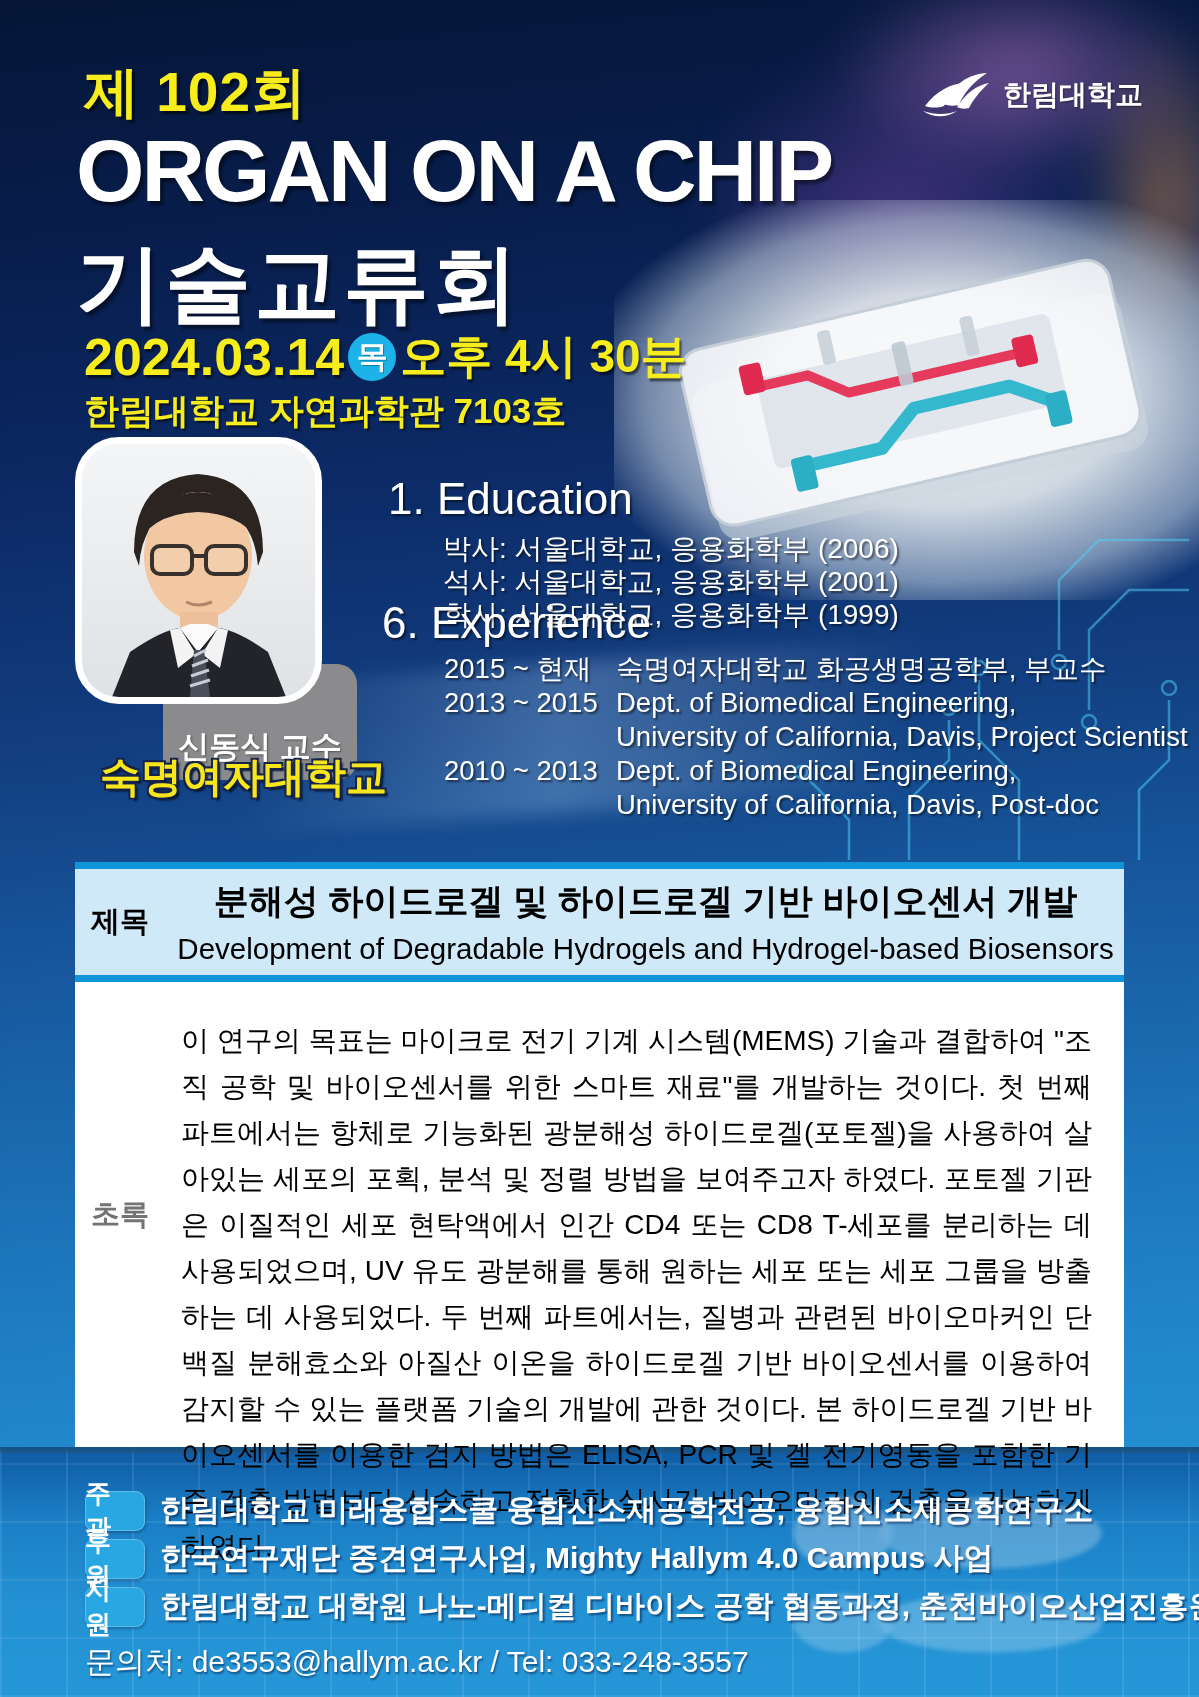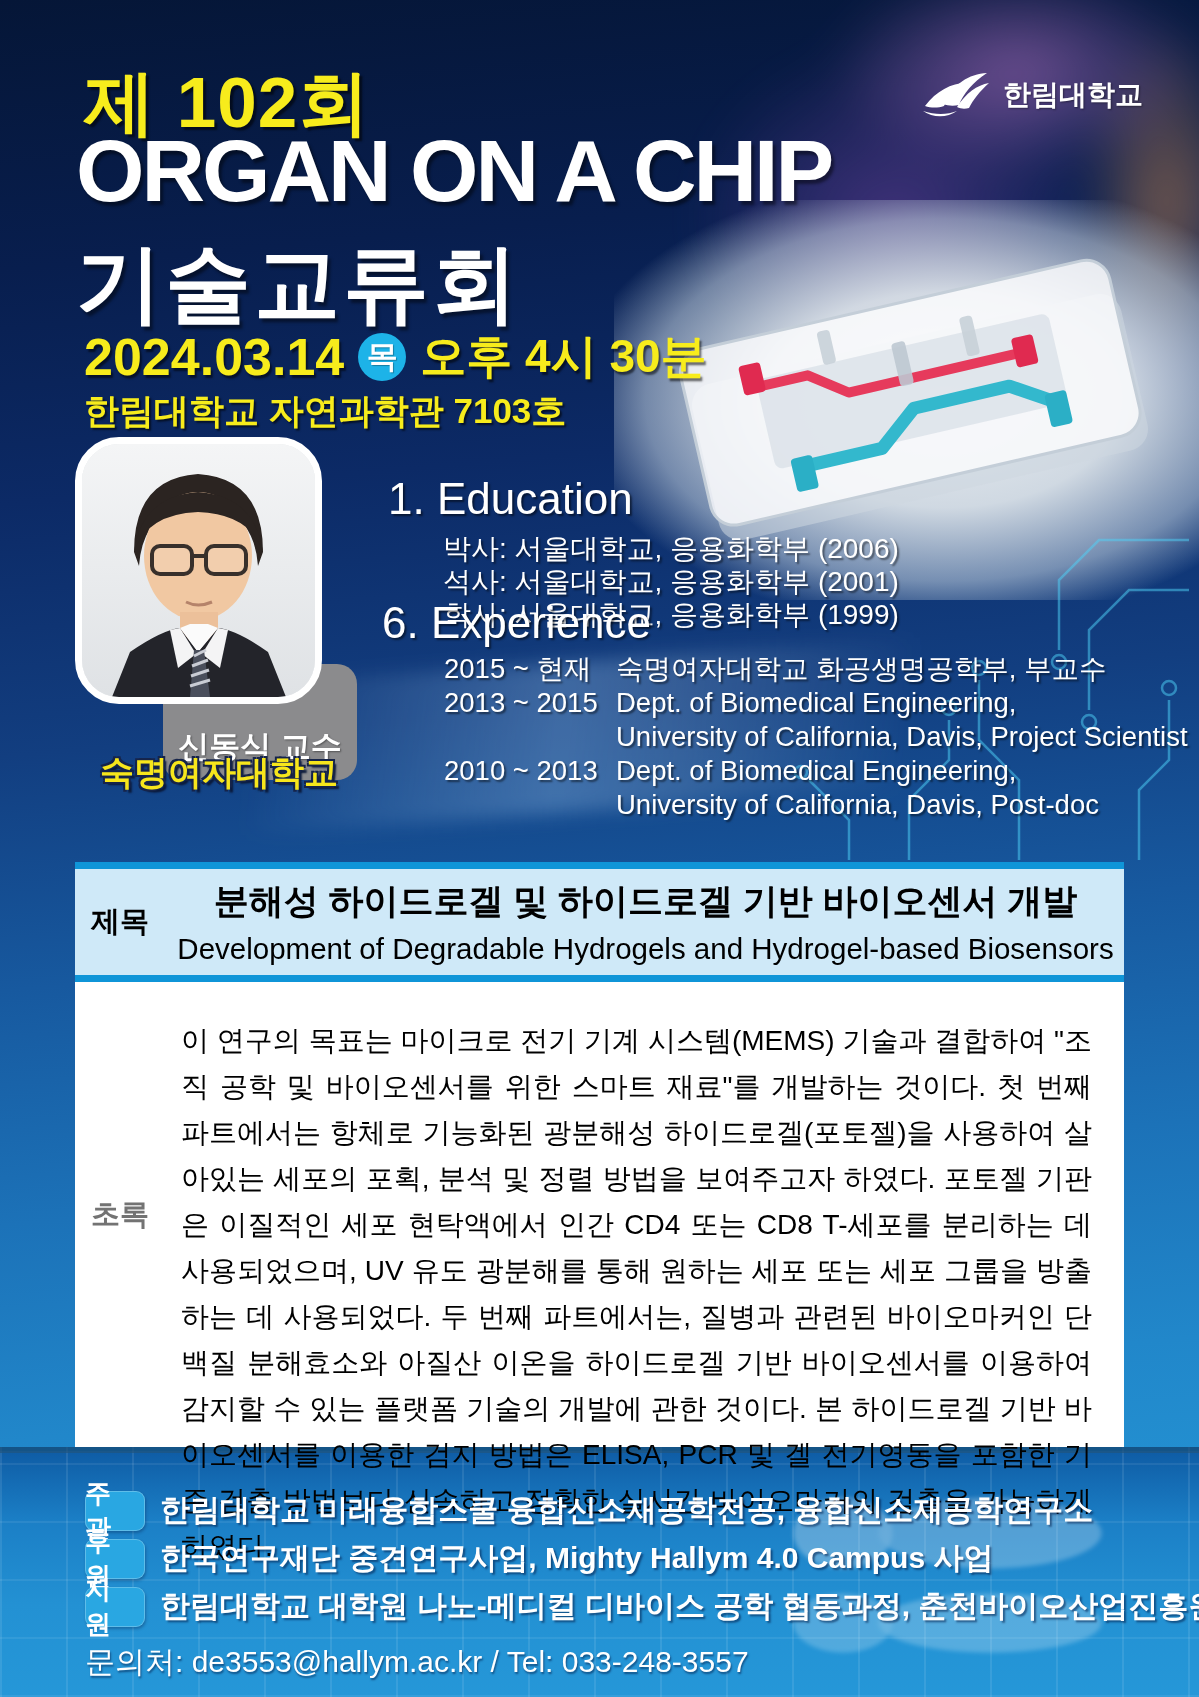--- a/index.html
+++ b/index.html
@@ -41,35 +41,35 @@
   .blueprint .pods {
     position:absolute; right:20px; top:20px; width:420px; height:200px; opacity:.35;
     background:
       radial-gradient(closest-side at 20% 30%, rgba(255,255,255,.8) 0 58%, transparent 60%),
       radial-gradient(closest-side at 55% 30%, rgba(255,255,255,.7) 0 58%, transparent 60%),
       radial-gradient(closest-side at 20% 75%, rgba(255,255,255,.6) 0 58%, transparent 60%),
       radial-gradient(closest-side at 55% 75%, rgba(255,255,255,.65) 0 58%, transparent 60%);
     filter:blur(2px);
   }
   
-  .edition { position:absolute; left:84px; top:56px; color:#f7ec1c; font-size:71px; font-weight:bold; letter-spacing:1px; text-shadow:3px 3px 2px rgba(0,0,0,.55); }
+  .edition { position:absolute; left:84px; top:56px; color:#f7ec1c; font-size:55px; font-weight:bold; letter-spacing:1px; text-shadow:3px 3px 2px rgba(0,0,0,.55); }
   .main-title { position:absolute; left:76px; top:120px; color:#fff; font-size:88px; font-weight:bold; letter-spacing:-3px; text-shadow:3px 4px 3px rgba(0,0,0,.45); white-space:nowrap; }
   .sub-title { position:absolute; left:76px; top:226px; color:#fff; font-size:86px; font-weight:bold; letter-spacing:3px; text-shadow:3px 4px 3px rgba(0,0,0,.45); }
-  .date-line { position:absolute; left:84px; top:326px; display:flex; align-items:center; gap:14px; }
+  .date-line { position:absolute; left:84px; top:326px; display:flex; align-items:center; gap:4px; }
   .date-text { color:#f7ec1c; font-size:52px; font-weight:bold; text-shadow:2px 3px 2px rgba(0,0,0,.55); }
   .day-badge { width:48px; height:48px; border-radius:50%; background:#1db3e8; color:#fff; font-size:31px; font-weight:bold; display:flex; align-items:center; justify-content:center; text-shadow:1px 1px 1px rgba(0,0,0,.3); }
   .time-text { color:#f7ec1c; font-size:46px; font-weight:bold; text-shadow:2px 3px 2px rgba(0,0,0,.55); }
   .venue { position:absolute; left:84px; top:388px; color:#f7ec1c; font-size:35px; font-weight:bold; text-shadow:2px 2px 2px rgba(0,0,0,.6); }
   
   .logo { position:absolute; right:56px; top:70px; display:flex; align-items:center; gap:8px;font-family:Liberation Serif, serif; }
   .logo-text { color:#fff; font-size:28px; font-weight:bold; text-shadow:1px 1px 2px rgba(0,0,0,.4); }
   
   .photo { position:absolute; left:75px; top:437px; width:247px; height:267px; border:7px solid #fff; border-radius:44px; overflow:hidden; background:#eceef0; z-index:3; }
   .name-tab { position:absolute; left:163px; top:664px; width:194px; height:116px; background:#8b8b8d; border-radius:20px; z-index:2; display:flex; align-items:flex-end; justify-content:center; padding-bottom:12px; color:#fff; font-size:31px; font-weight:bold; text-shadow:1px 1px 2px rgba(0,0,0,.4); }
-  .affiliation { position:absolute; left:100px; top:750px; color:#f7e61c; font-size:34px; font-weight:bold; z-index:3;
+  .affiliation { position:absolute; left:100px; top:750px; color:#f7e61c; font-size:41px; font-weight:bold; z-index:3;
     text-shadow:-2px -2px 0 #16244a, 2px -2px 0 #16244a, -2px 2px 0 #16244a, 3px 3px 2px #0a1838; }
   .edu-heading { position:absolute; left:388px; top:474px; color:#fff; font-size:44px; text-shadow:2px 2px 2px rgba(0,0,0,.5); }
   .edu-items { position:absolute; left:443px; top:532px; color:#fff; font-size:28px; line-height:33px; text-shadow:2px 2px 2px rgba(0,0,0,.5); }
   .exp-heading { position:absolute; left:382px; top:598px; color:#fff; font-size:44px; text-shadow:2px 2px 2px rgba(0,0,0,.5); }
   .exp-rows { position:absolute; left:444px; top:652px; width:762px; color:#fff; font-size:27.5px; line-height:34px; text-shadow:2px 2px 2px rgba(0,0,0,.5); }
   .exp-row { display:flex; }
   .exp-period { width:172px; flex:none; }
   .exp-desc { flex:1; white-space:pre-line; }
   
   .title-box { position:absolute; left:75px; top:862px; width:1049px; height:120px; background:#cfe9f8; border-top:7px solid #0f95d8; border-bottom:7px solid #0f95d8; display:flex; align-items:center; z-index:4; }

